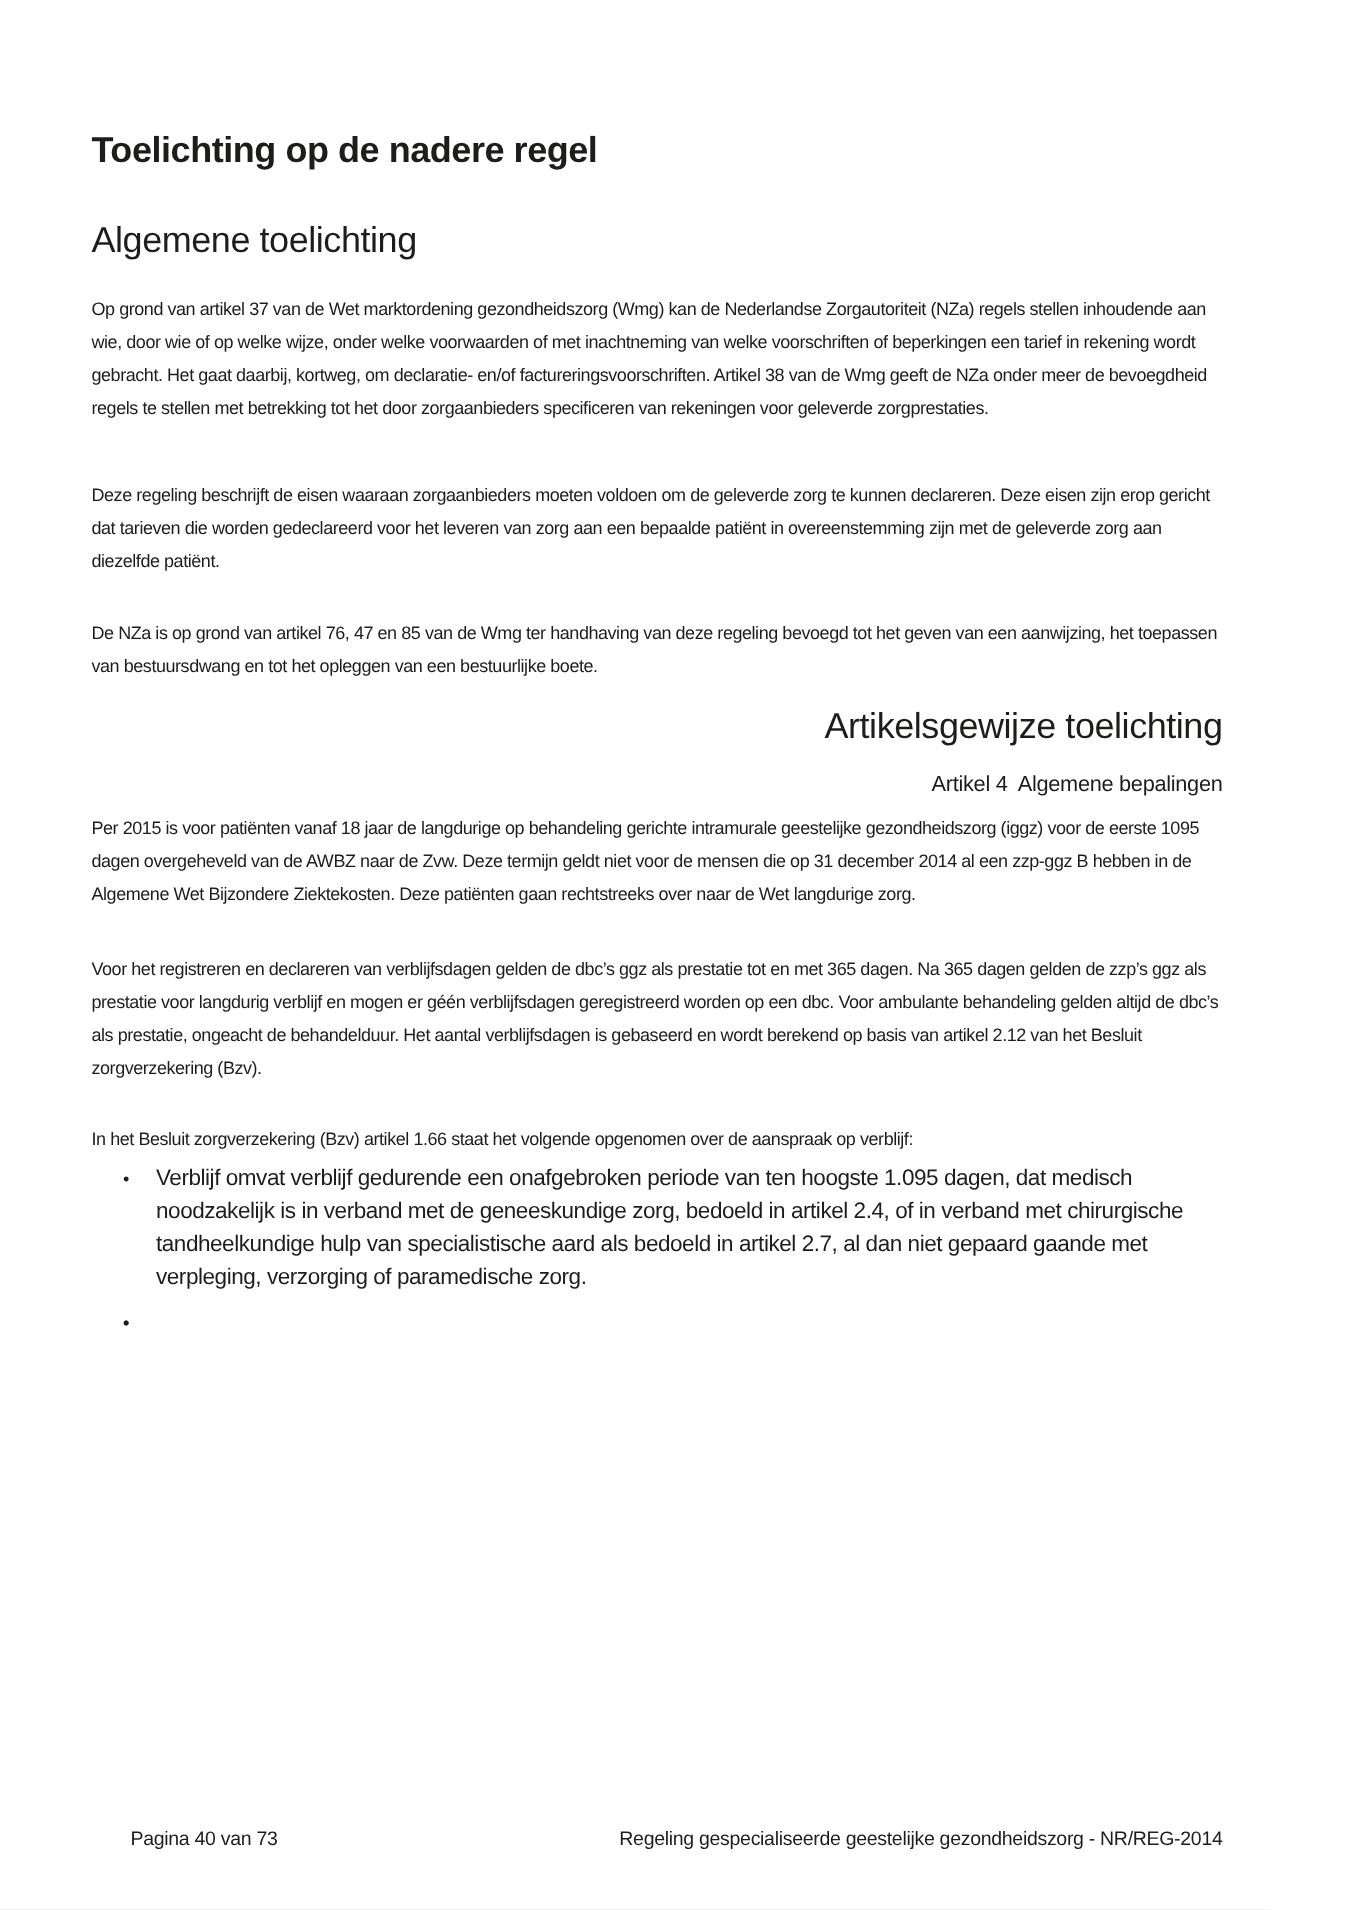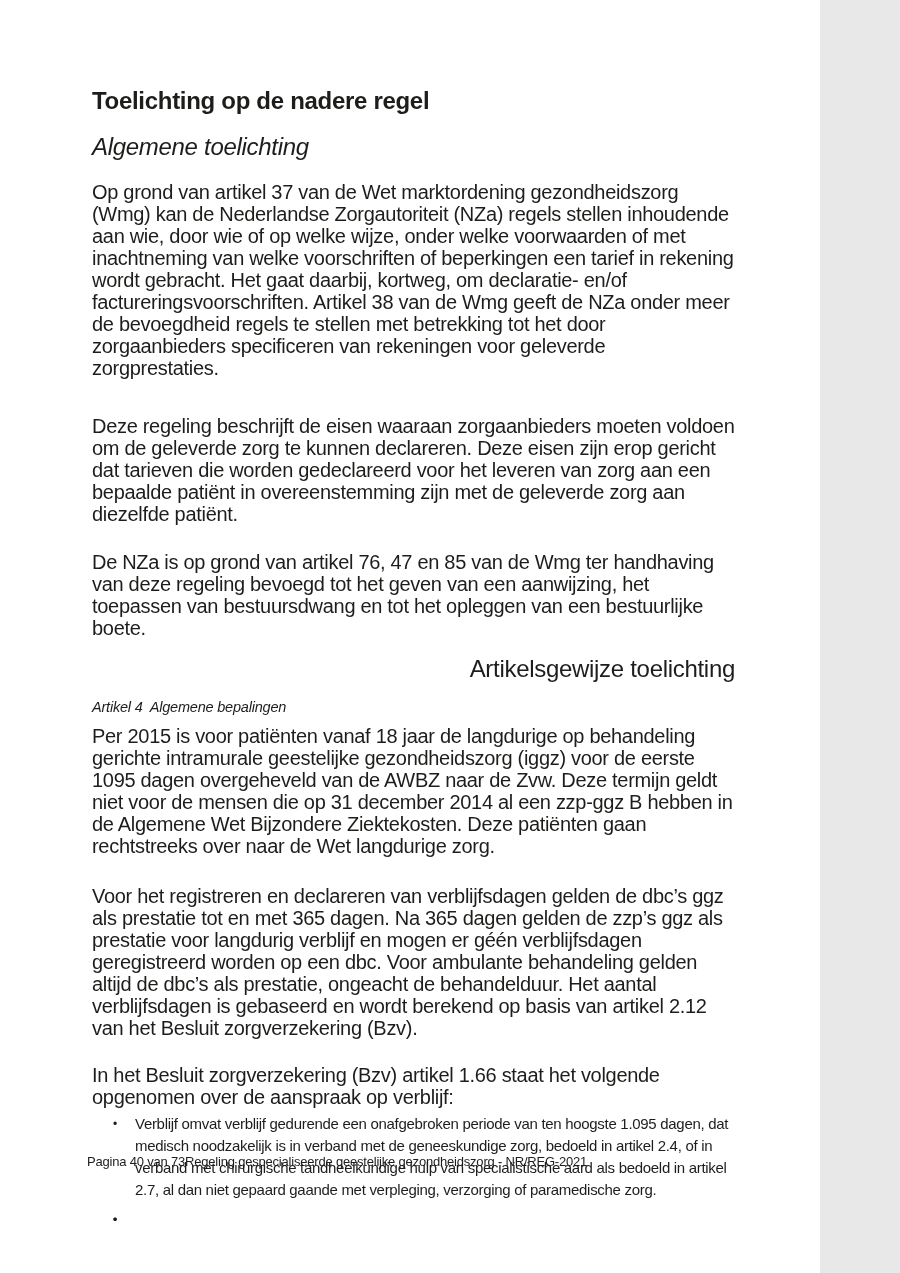--- a/index.html
+++ b/index.html
@@ -2,57 +2,57 @@
 <html><head>
 <meta charset="utf-8">
 <style>
   html, body {
     margin: 0;
     padding: 0;
     background: #e8e8e8;
   }
   .page {
     position: relative;
-    width: 820px;
+    width: 900px;
     height: 1273px;
     background: #ffffff;
     overflow: hidden;
     font-family: "Liberation Sans", sans-serif;
     color: #1d1d1b;
     box-sizing: border-box;
-    padding: 0 85px 0 92px;
+    padding: 0 85px 0 61px;
   }
   .title {
     margin: 86px 0 0 0;
     font-size: 24px;
     line-height: 30px;
     font-weight: 700;
     letter-spacing: -0.3px;
   }
   .h2 {
     font-size: 24px;
     line-height: 30px;
     font-weight: 400;
     letter-spacing: -0.3px;
     margin: 0;
   }
-  .h2-first  { margin-top: 16px; font-style: italic; }
+  .h2-first  { margin-top: 30px; }
   .h2-second { margin-top: 15px; text-align: right; }
   .subheading {
     margin: 13px 0 0 0;
     font-size: 14.5px;
     line-height: 20px;
     font-weight: 400;
-    font-style: italic;
     letter-spacing: -0.2px;
     white-space: pre-wrap;
+    text-align: right;
   }
   .body {
     margin: 0;
-    font-size: 20px;
+    font-size: 12px;
     line-height: 22px;
     letter-spacing: -0.3px;
   }
   .p1 { margin-top: 19px; }
   .p2 { margin-top: 36px; }
   .p3 { margin-top: 26px; }
   .p4 { margin-top: 8px; }
   .p5 { margin-top: 28px; }
   .p6 { margin-top: 25px; }
   .p7 { margin-top: 48px; }
@@ -73,23 +73,23 @@
     position: absolute;
     left: 21px;
     top: 0;
     font-size: 12px;
     line-height: 22px;
   }
   .footer {
     position: absolute;
     left: 87px;
     right: 85px;
-    top: 1154px;
+    top: 1218px;
     display: flex;
-    justify-content: flex-start;
+    justify-content: space-between;
     font-size: 13px;
     line-height: 16px;
     letter-spacing: -0.2px;
   }
 </style>
 </head>
 <body>
 
 <div class="page">
 
@@ -122,16 +122,16 @@
       <span class="marker">•</span>
     </li>
     <li>
       <span class="marker">•</span>
     </li>
   </ul>
 
 
   <div class="footer">
     <span>Pagina 40 van 73</span>
-    <span>Regeling gespecialiseerde geestelijke gezondheidszorg - NR/REG-2021</span>
+    <span>Regeling gespecialiseerde geestelijke gezondheidszorg - NR/REG-2014</span>
   </div>
 
 </div>
 
 </body></html>

